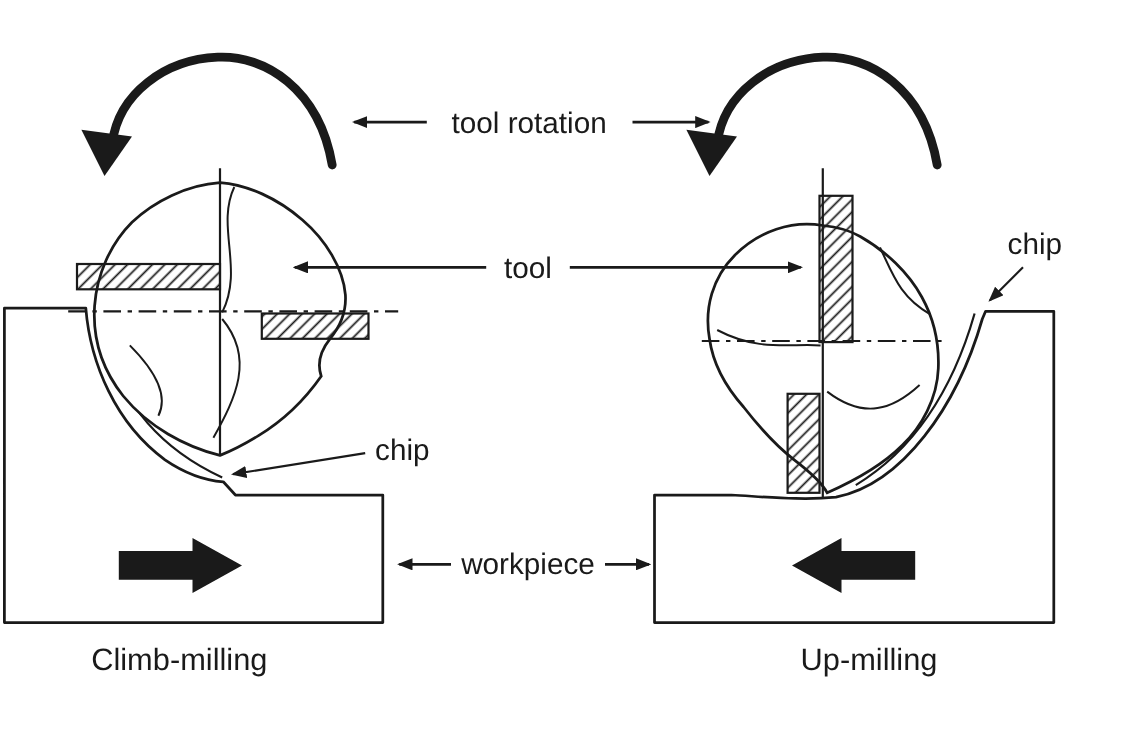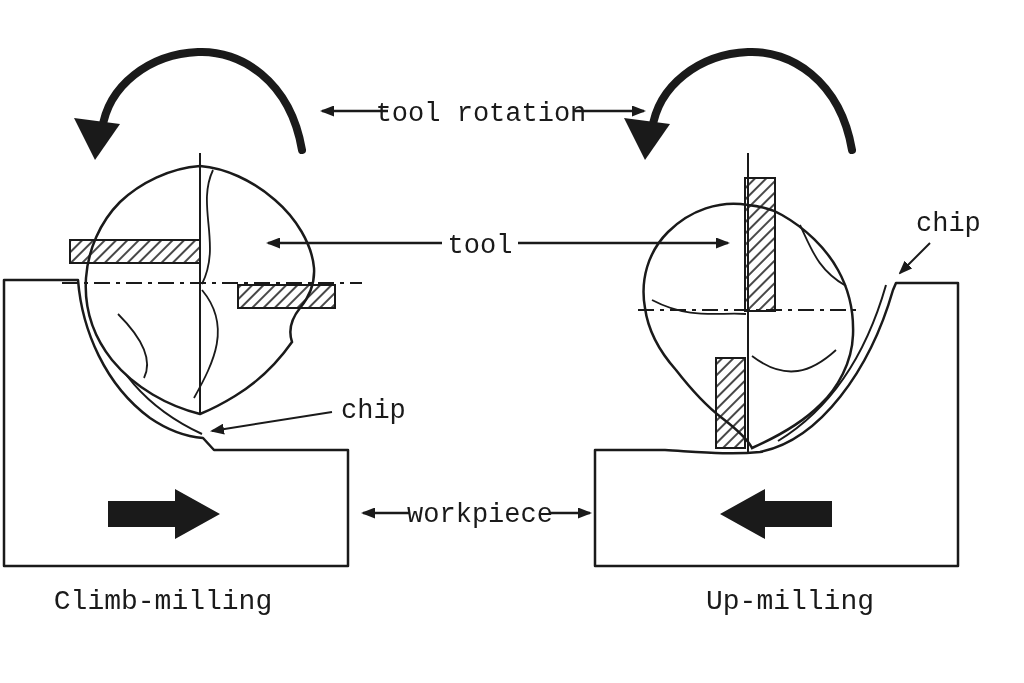--- a/index.html
+++ b/index.html
@@ -1,17 +1,17 @@
 <!DOCTYPE html>
 <html><head>
 <meta charset="utf-8">
 <style>
   html,body{margin:0;padding:0;background:#ffffff;}
   body{width:1024px;height:683px;overflow:hidden;font-family:"Liberation Sans",sans-serif;}
-  .stage{position:relative;width:1024px;height:683px;background:#ffffff;font-family:Liberation Mono, monospace;}
+  .stage{position:relative;width:1024px;height:683px;background:#ffffff;}
   svg{display:block;}
   text{fill:#1a1a1a;}
   .lbl{font-size:27px;}
   .cap{font-size:28px;}
 </style>
 </head>
 <body>
 
 <div class="stage">
 <svg width="1024" height="683" viewBox="0 0 1024 683">

